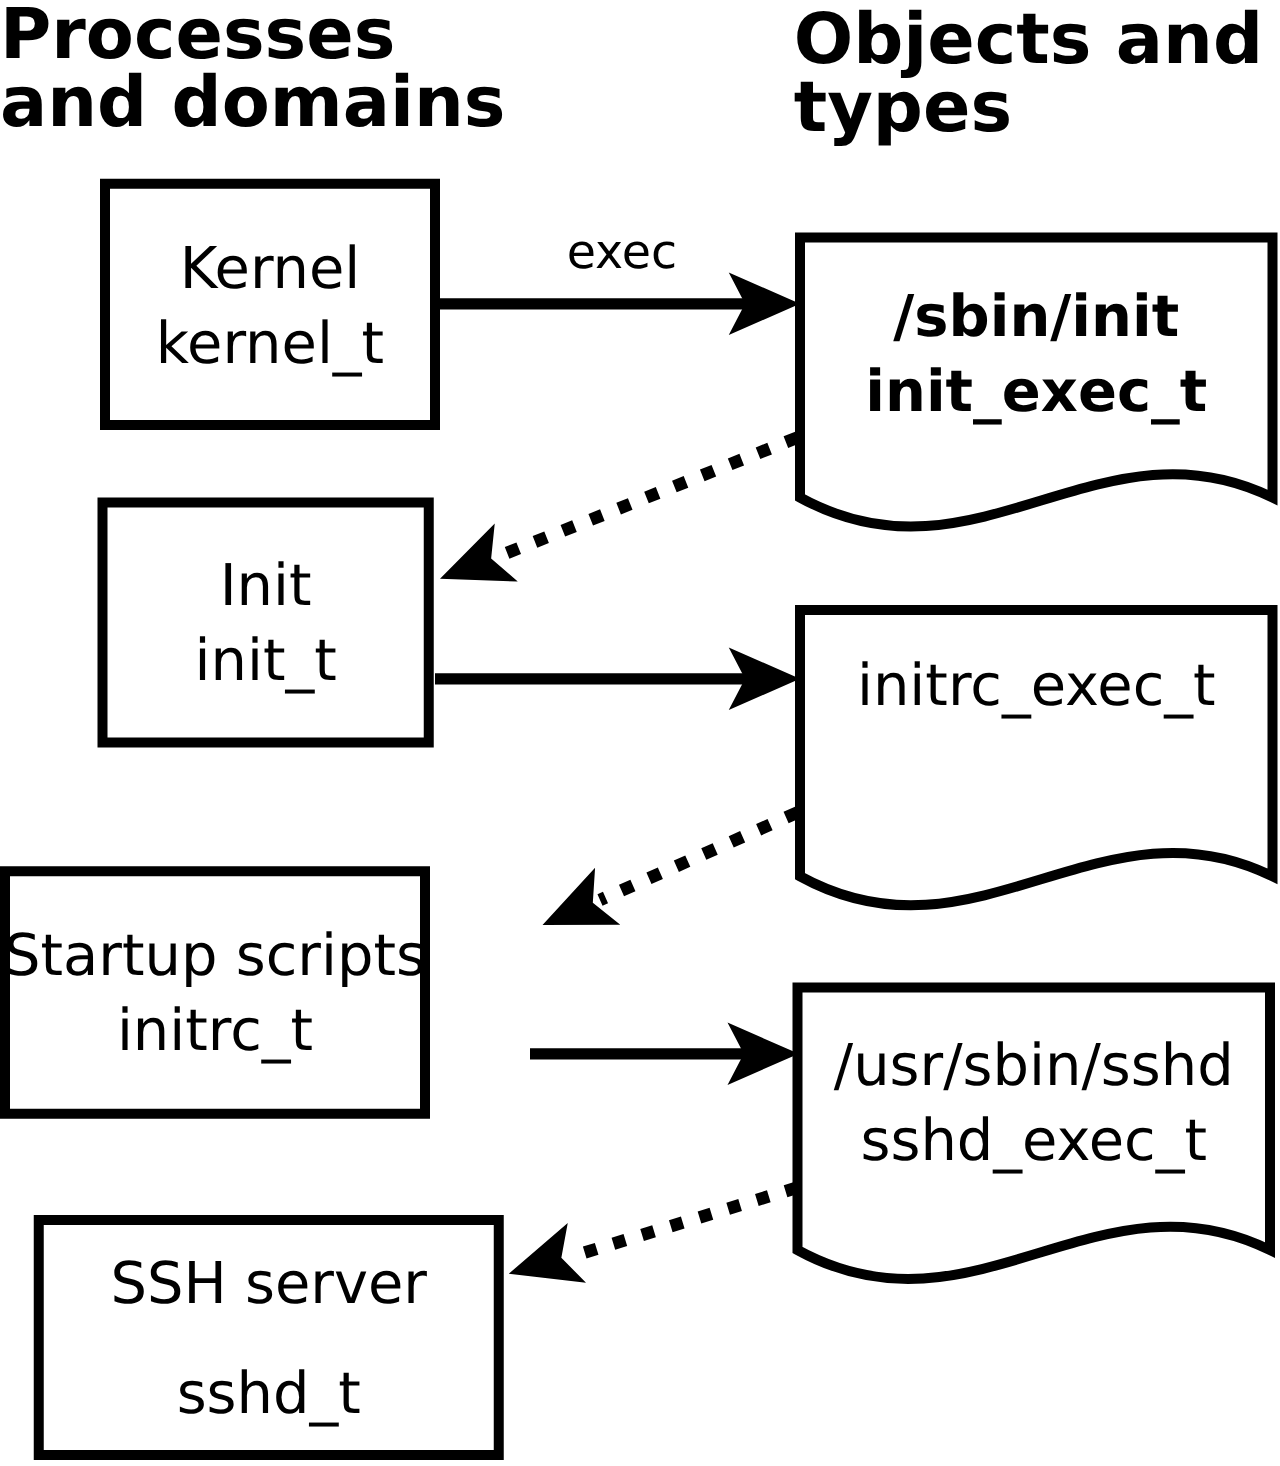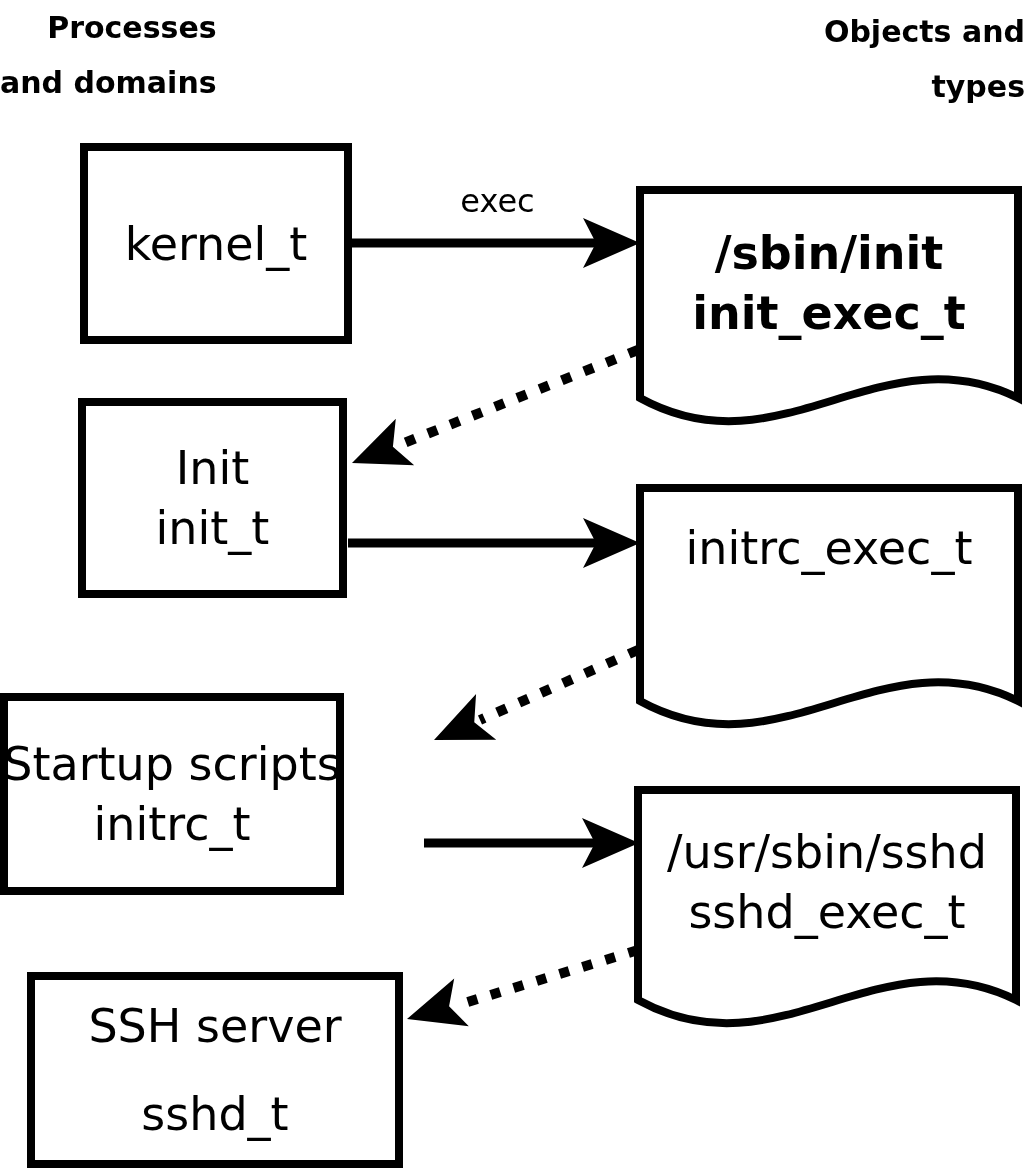--- a/index.html
+++ b/index.html
@@ -19,23 +19,23 @@
   #shape-layer {
     position: absolute;
     left: 0;
     top: 0;
     z-index: 1;
   }
   .heading {
     position: absolute;
     z-index: 3;
     font-weight: bold;
-    font-size: 30px;
+    font-size: 56px;
     line-height: 55px;
-    text-align: right;
+    text-align: left;
     white-space: nowrap;
   }
   .process-box {
     position: absolute;
     z-index: 2;
     box-sizing: border-box;
     border: 8px solid #000000;
     background: #ffffff;
     display: flex;
     flex-direction: column;
@@ -52,21 +52,21 @@
     position: absolute;
     z-index: 2;
     text-align: center;
     display: flex;
     flex-direction: column;
     align-items: center;
   }
   .edge-label {
     position: absolute;
     z-index: 3;
-    font-size: 32px;
+    font-size: 38px;
     line-height: 46px;
     text-align: center;
     white-space: nowrap;
   }
 </style>
 </head>
 <body>
 
 <div id="canvas">
 
@@ -108,20 +108,21 @@
     <div>and domains</div>
   </div>
   <div class="heading" style="left:635px; top:4px; width:390px;">
     <div>Objects and</div>
     <div>types</div>
   </div>
 
   <div class="edge-label" style="left:435px; top:178px; width:125px;">exec</div>
 
   <div class="process-box" style="left:80px; top:143px; width:272px; height:201px;">
+    <span class="box-line">Kernel</span>
     <span class="box-line">kernel_t</span>
   </div>
   <div class="process-box" style="left:78px; top:398px; width:269px; height:200px;">
     <span class="box-line">Init</span>
     <span class="box-line">init_t</span>
   </div>
   <div class="process-box" style="left:0px; top:693px; width:344px; height:202px;">
     <span class="box-line">Startup scripts</span>
     <span class="box-line">initrc_t</span>
   </div>

